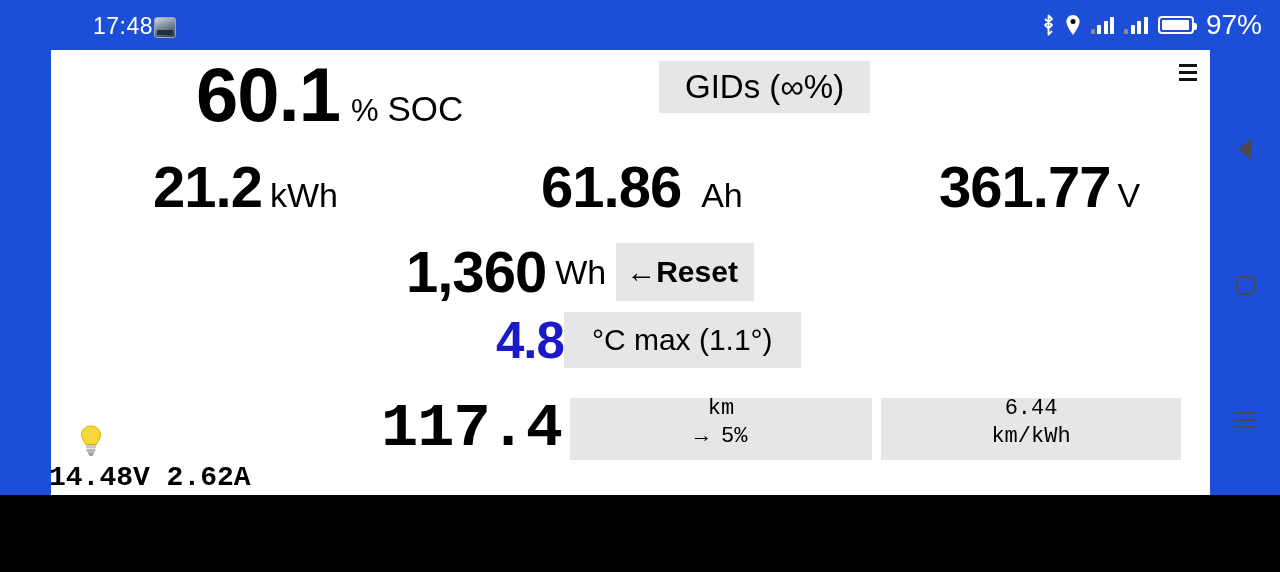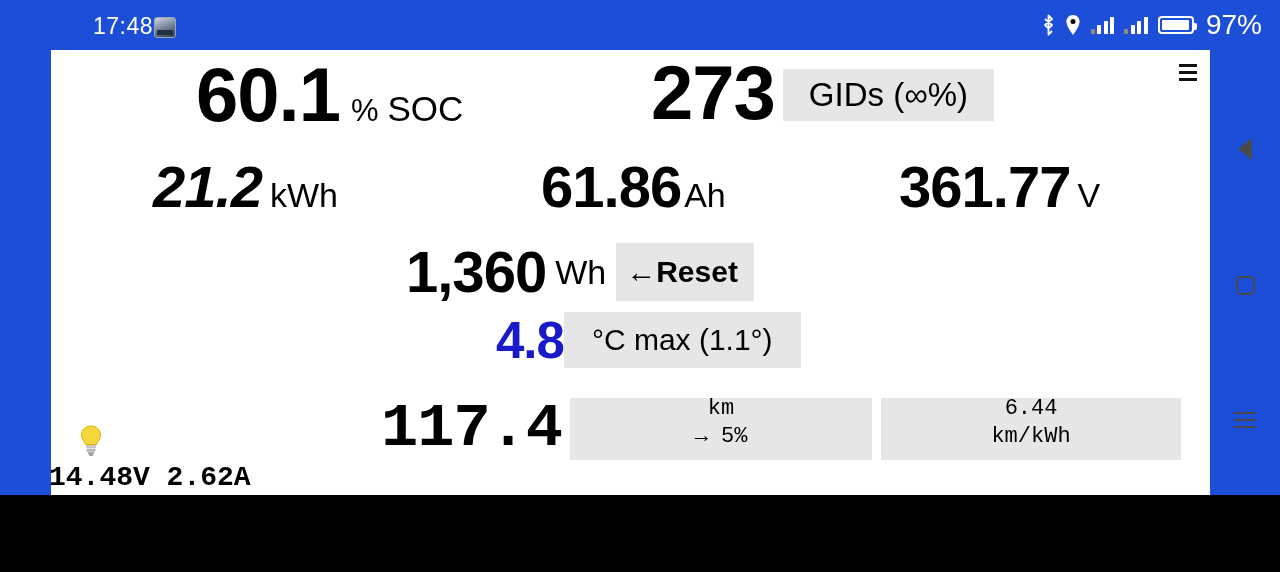--- a/index.html
+++ b/index.html
@@ -75,28 +75,28 @@
   .soc-lbl { font-size:35px; margin-left:9px; }
 
   .gid-group { position:absolute; left:600px; top:7px; display:flex; align-items:center; }
   .gid-num { font-size:76px; line-height:0.95; }
   .gid-chip { height:52px; padding:0 26px; margin-left:8px; margin-top:4px; }
   .gid-chip span { font-size:33px; color:#000; }
 
   
   .r2 { position:absolute; left:0; top:108px; width:1159px; height:80px; }
   .kwh-group { position:absolute; left:102px; top:0; display:flex; align-items:baseline; }
-  .kwh-num { font-size:58px;font-style:italic; }
+  .kwh-num { font-size:58px; }
   .kwh-unit { font-size:34px; margin-left:8px; }
 
   .ah-group { position:absolute; left:490px; top:0; display:flex; align-items:baseline; }
   .ah-num { font-size:58px; }
-  .ah-unit { font-size:34px; margin-left:3px; }
-
-  .v-group { position:absolute; left:848px; top:0; display:flex; align-items:baseline;text-align:right; }
+  .ah-unit { font-size:34px; margin-left:20px; }
+
+  .v-group { position:absolute; left:888px; top:0; display:flex; align-items:baseline;text-align:right; }
   .v-num { font-size:58px; }
   .v-unit { font-size:34px; margin-left:7px; }
 
   
   .r3 { position:absolute; left:0; top:185px; width:1159px; height:90px; }
   .wh-group { position:absolute; left:355px; top:8px; display:flex; align-items:center; }
   .wh-num { font-size:58px; line-height:1; }
   .wh-unit { font-size:34px; margin-left:9px; }
   .reset-chip { height:58px; padding:0 16px 0 10px; margin-left:10px; }
   .reset-chip span { font-size:30px; font-weight:bold; color:#000; }
@@ -194,21 +194,20 @@
     </div>
 
     <div class="r1">
       <div class="soc-group">
         <span class="num soc-num">60.1</span>
         <span class="unit soc-pct">%</span>
         <span class="unit soc-lbl">SOC</span>
       </div>
 
       <div class="gid-group">
-        <span class="num gid-num">273</span>
         <span class="chip gid-chip">
           <span>GIDs (∞%)</span>
         </span>
       </div>
     </div>
 
     <div class="r2">
       <div class="kwh-group">
         <span class="num kwh-num">21.2</span>
         <span class="unit kwh-unit">kWh</span>

